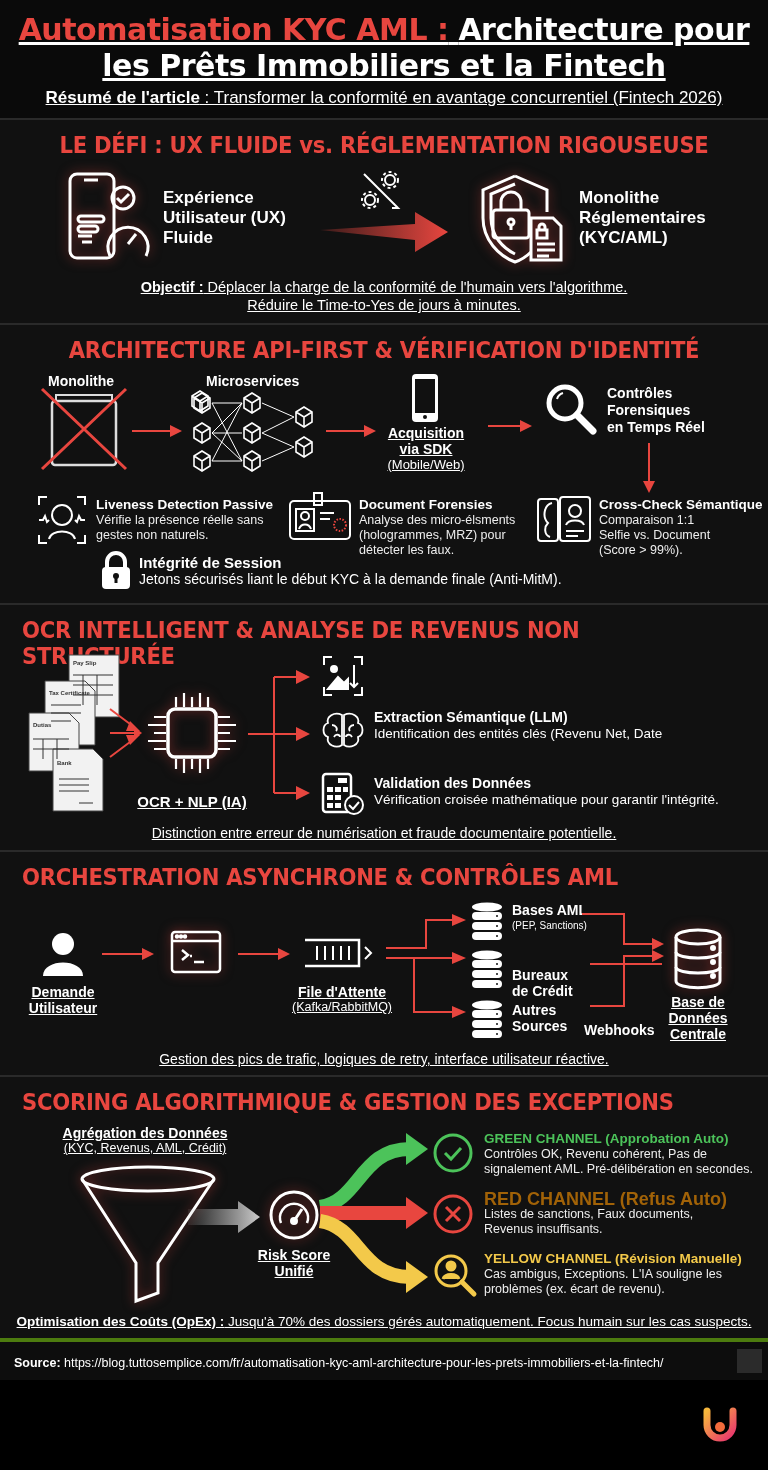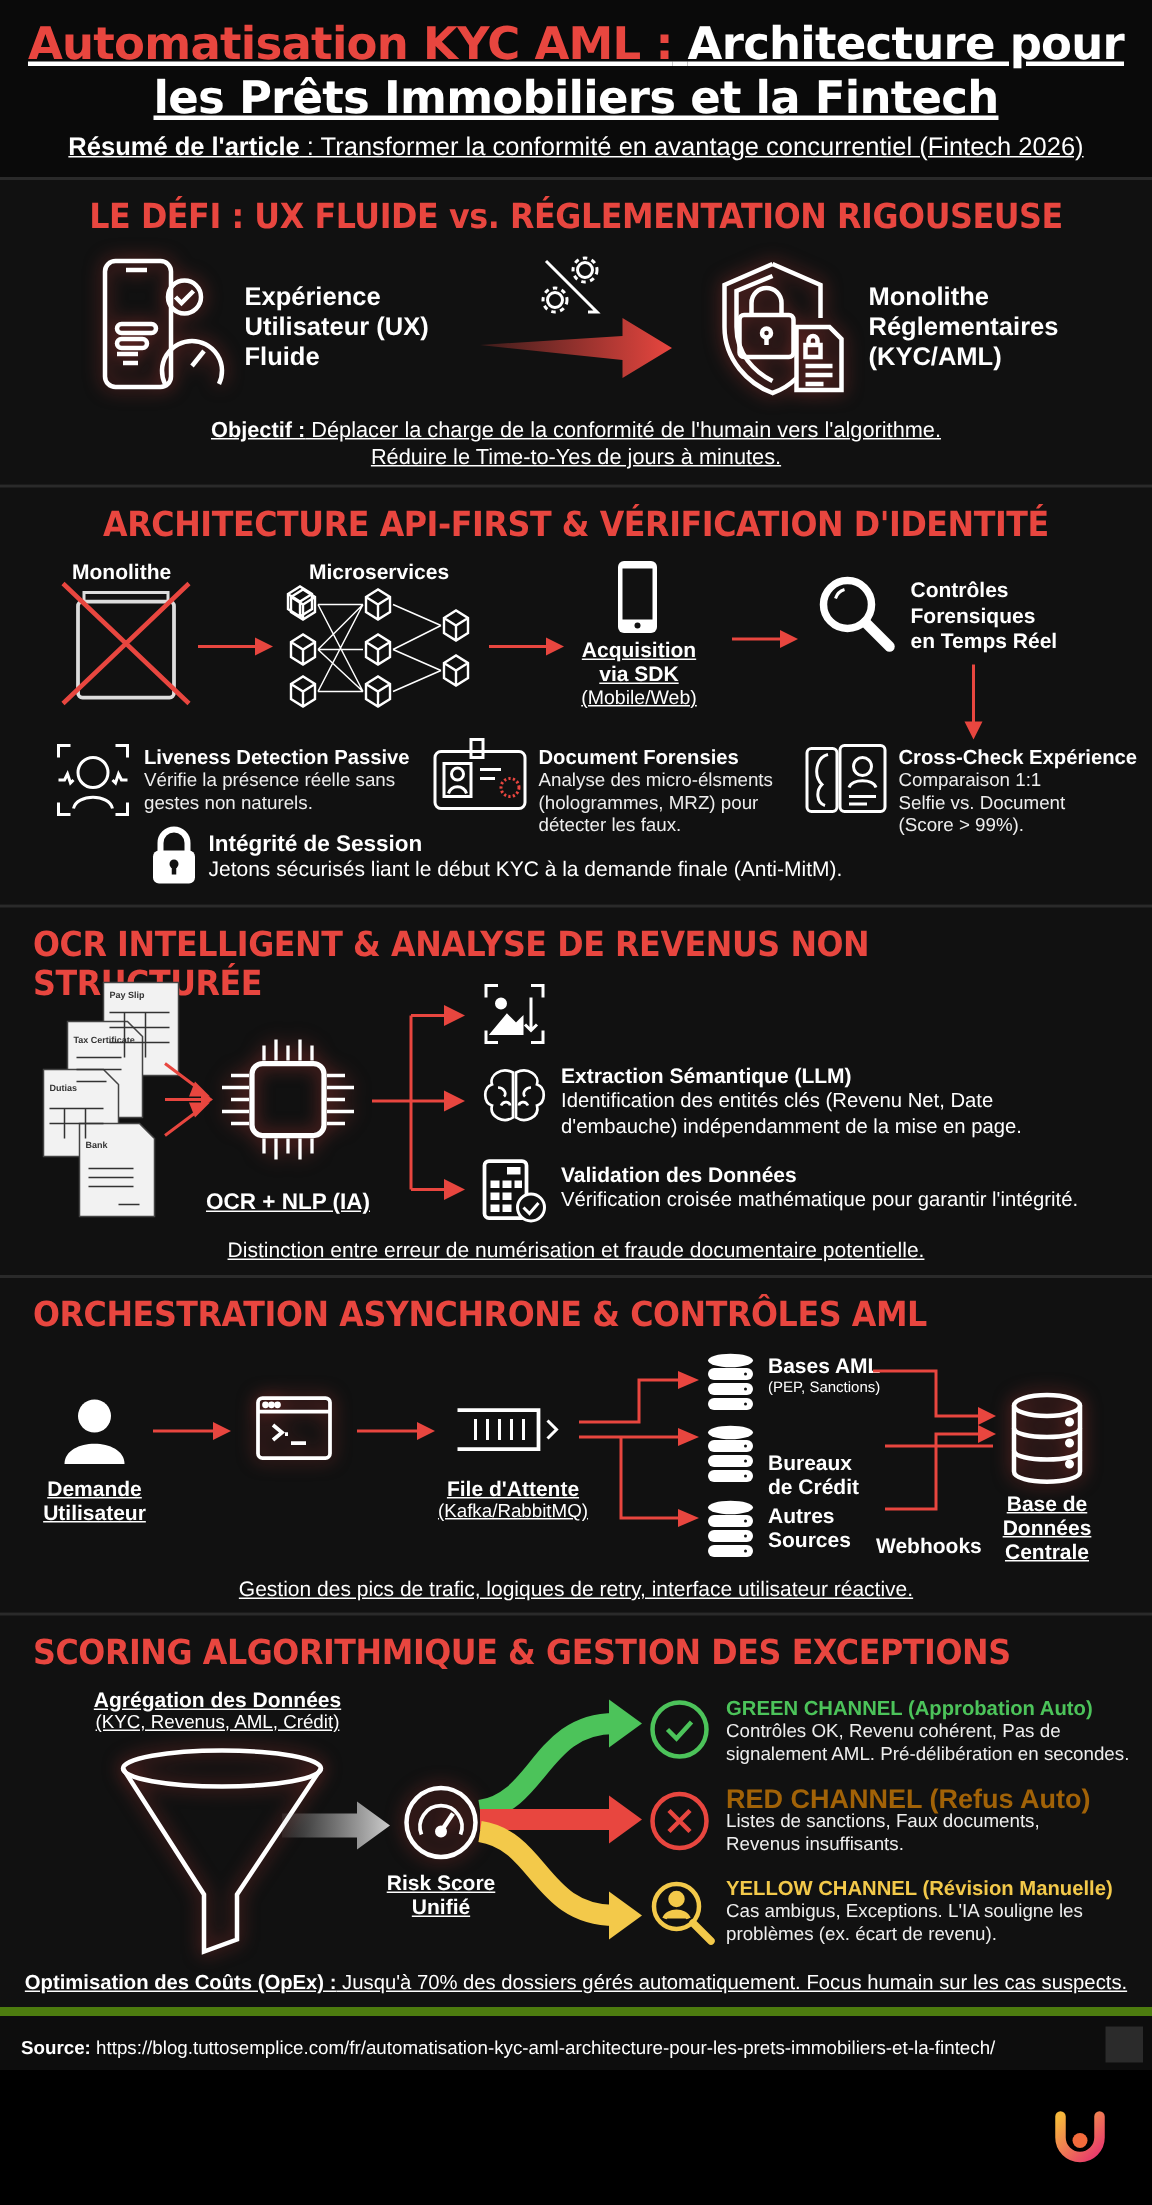--- a/index.html
+++ b/index.html
@@ -218,21 +218,21 @@
     <svg width="56" height="50" viewBox="0 0 56 50" fill="none" stroke="#fff" stroke-width="2">
       <rect x="2" y="4" width="20" height="42" rx="3"></rect>
         <path d="M16 8 c-8 2 -10 14 -4 20 c-4 4 -4 12 2 14"></path>
       <rect x="24" y="2" width="30" height="44" rx="3"></rect>
         <circle cx="39" cy="16" r="6"></circle>
         <path d="M30 30 c2 -6 16 -6 18 0"></path>
       <path d="M30 36 h18 M30 41 h12"></path>
     </svg>
   </div>
   <div class="abs" style="left:599px;top:172px;">
-    <div class="hd">Cross-Check Expérience</div>
+    <div class="hd">Cross-Check Sémantique</div>
     <div class="desc">Comparaison 1:1</div>
     <div class="desc">Selfie vs. Document</div>
     <div class="desc">(Score &gt; 99%).</div>
   </div>
 
   <div class="abs" style="left:101px;top:227px;">
     <svg width="30" height="38" viewBox="0 0 30 38">
         <path d="M6 16 V10 a9 9 0 0 1 18 0 V16" fill="none" stroke="#fff" stroke-width="4"></path>
         <rect x="1" y="15" width="28" height="22" rx="4" fill="#fff"></rect>
         <circle cx="15" cy="24" r="3" fill="#111"></circle>
@@ -314,21 +314,20 @@
   <div class="abs" style="left:322px;top:106px;">
     <svg width="42" height="40" viewBox="0 0 42 40" fill="none" stroke="#fff" stroke-width="1.8">
         <path d="M20 4 C12 0 4 6 6 12 C0 14 0 24 6 26 C4 34 14 38 20 34 Z"></path>
         <path d="M22 4 C30 0 38 6 36 12 C42 14 42 24 36 26 C38 34 28 38 22 34 Z"></path>
         <path d="M10 14 c4 0 6 4 4 6 M12 26 c2 -4 6 -2 6 0 M32 14 c-4 0 -6 4 -4 6 M30 26 c-2 -4 -6 -2 -6 0"></path>
       </svg>
   </div>
   <div class="abs" style="left:374px;top:104px;">
     <div class="hd" style="font-size:14px;">Extraction Sémantique (LLM)</div>
     <div style="font-size:13.5px;line-height:17px;">Identification des entités clés (Revenu Net, Date</div>
-    <div style="font-size:13.5px;line-height:17px;">d'embauche) indépendamment de la mise en page.</div>
   </div>
 
   <div class="abs" style="left:322px;top:168px;">
     <svg width="42" height="42" viewBox="0 0 42 42">
         <rect x="1" y="1" width="28" height="38" rx="3" fill="none" stroke="#fff" stroke-width="2.5"></rect>
         <rect x="16" y="5" width="9" height="5" fill="#fff"></rect>
         <g fill="#fff">
           <rect x="5" y="14" width="6" height="5"></rect>
           <rect x="13" y="14" width="6" height="5"></rect>
           <rect x="21" y="14" width="5" height="5"></rect>
@@ -570,21 +569,21 @@
     <div class="b" style="font-size:13.5px;line-height:16px;color:#f3c94a;">YELLOW CHANNEL (Révision Manuelle)</div>
     <div class="desc">Cas ambigus, Exceptions. L'IA souligne les</div>
     <div class="desc">problèmes (ex. écart de revenu).</div>
   </div>
 
   <div class="abs tc" style="left:0;top:237px;width:768px;font-size:13.5px;">
     <span class="b">Optimisation des Coûts (OpEx) :</span><span> Jusqu'à 70% des dossiers gérés automatiquement. Focus humain sur les cas suspects.</span>
   </div>
 </div>
 
-<div class="abs" style="left:0;top:1338px;width:768px;height:42px;background:#0d0d0d;border-top:6px solid #4d7c0f;">
+<div class="abs" style="left:0;top:1338px;width:768px;height:42px;background:#0d0d0d;border-top:4px solid #4d7c0f;">
   <div class="abs" style="left:14px;top:14px;font-size:12.5px;white-space:nowrap;">
     <span class="b">Source:</span><a style="color:#fff;text-decoration:none;"> https://blog.tuttosemplice.com/fr/automatisation-kyc-aml-architecture-pour-les-prets-immobiliers-et-la-fintech/</a>
   </div>
   <div class="abs" style="left:737px;top:7px;width:25px;height:24px;background:#2b2b2b;"></div>
 </div>
 
 <div class="abs" style="left:703px;top:1407px;">
   <svg width="34" height="36" viewBox="0 0 34 36">
     <defs>
         <linearGradient id="lg" x1="0" y1="0" x2="1" y2="1">

